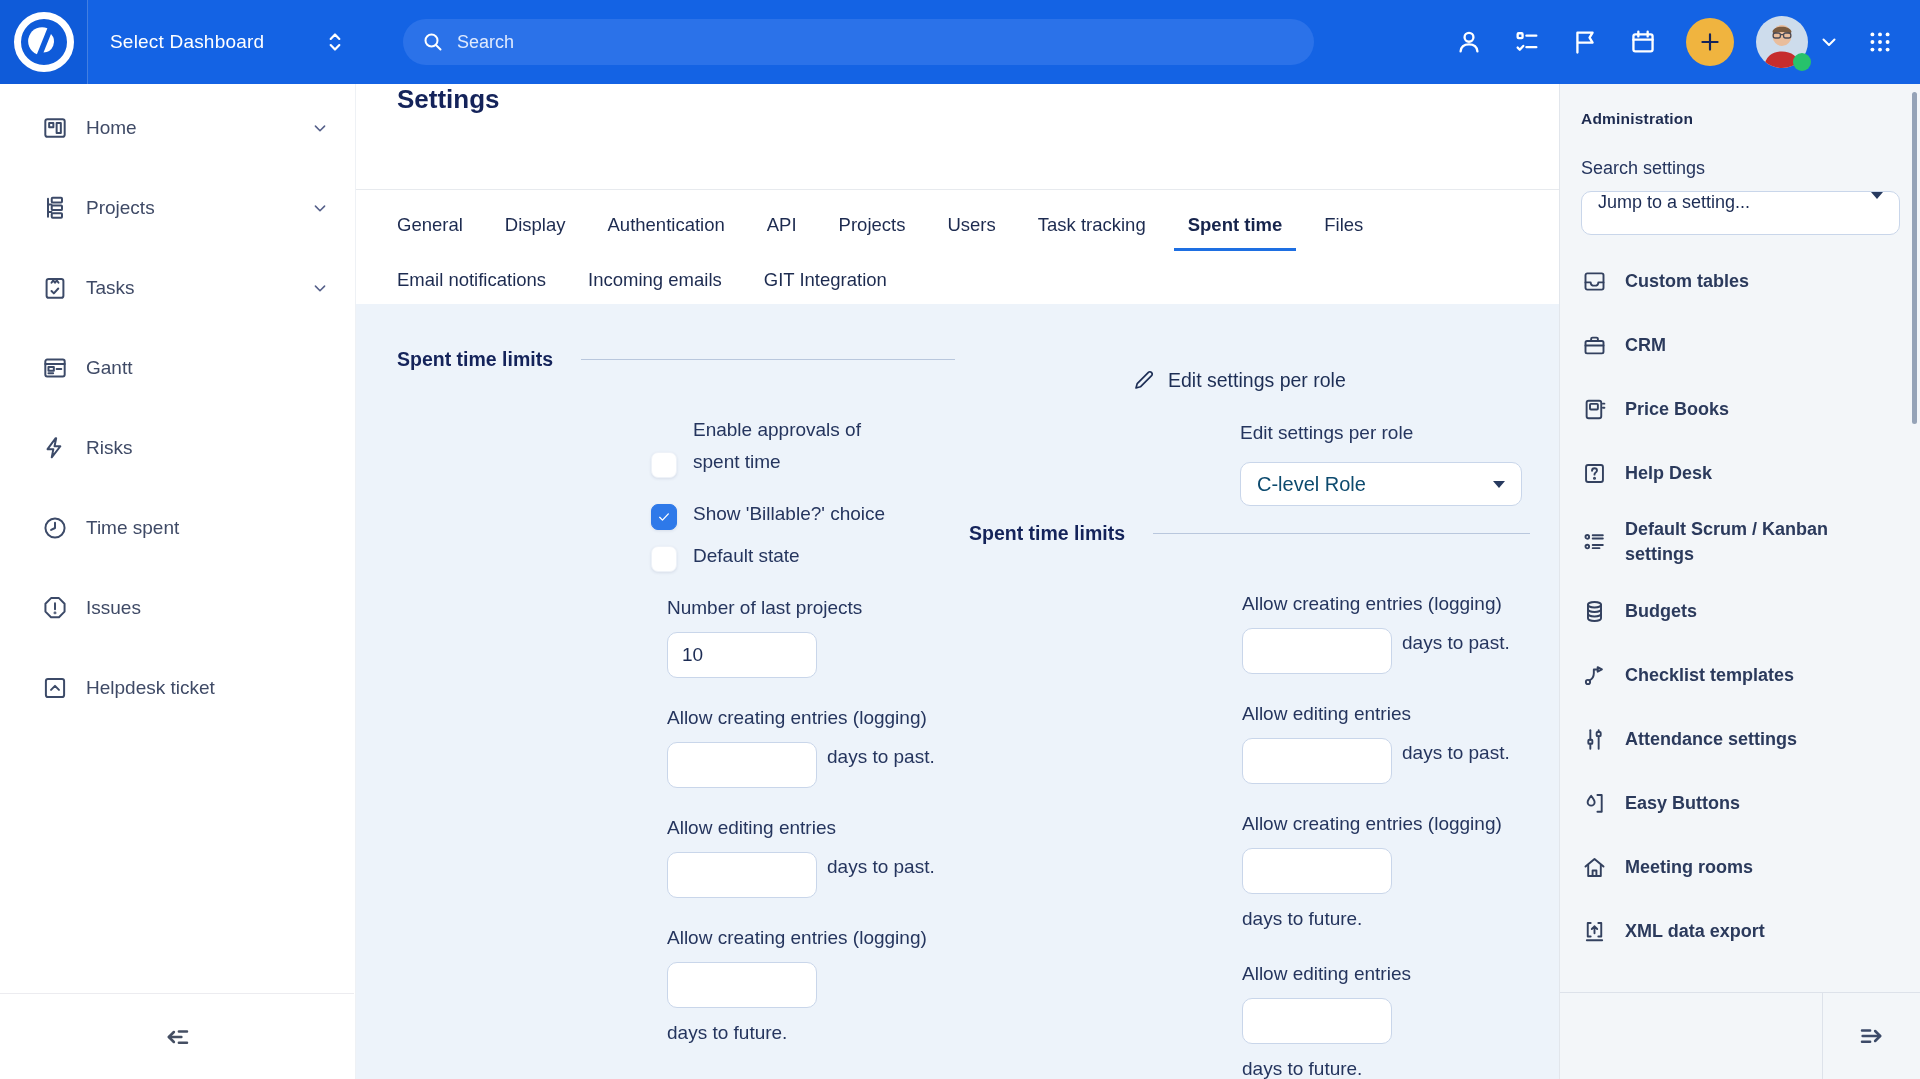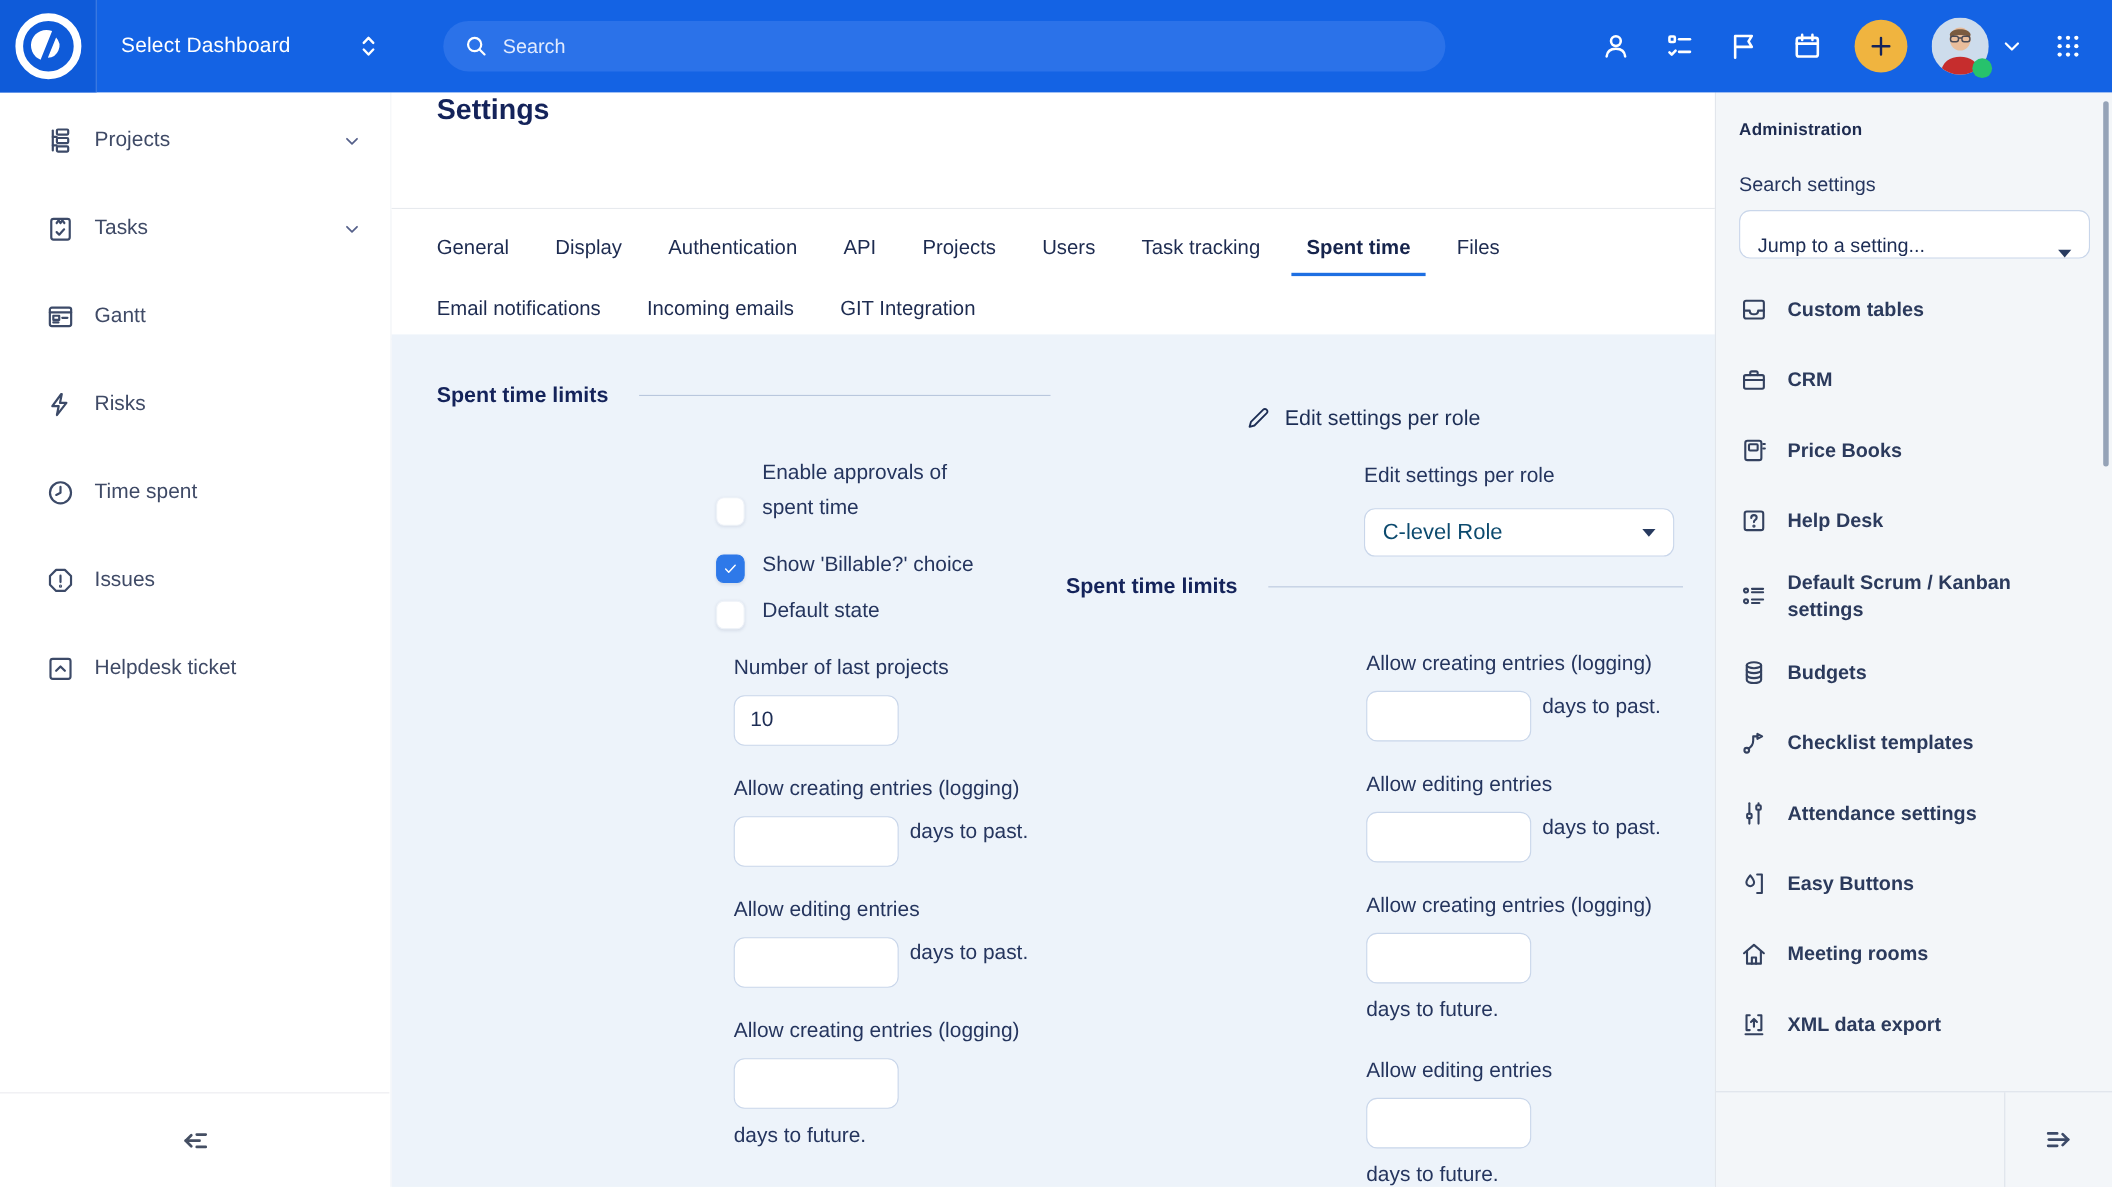--- a/index.html
+++ b/index.html
@@ -77,21 +77,21 @@
   .edit-link .t{font-size:19.5px;font-weight:500}
   .role-lbl{position:absolute;left:884px;top:118px;font-size:19px;color:var(--navy-700)}
   .role-select{position:absolute;left:884px;top:158px;width:282px;height:44px;border-radius:10px;border:1px solid var(--input-border);background:#fff;display:flex;align-items:center;padding:0 16px;cursor:pointer}
   .role-select .v{flex:1;font-size:20px;color:#0c4a6e}
   .sel-caret{width:0;height:0;border-left:6px solid transparent;border-right:6px solid transparent;border-top:7px solid #273a5f}
 
   
   .admin{position:absolute;right:0;top:84px;bottom:0;width:361px;background:var(--admin-bg);border-left:1px solid #e2e6ec;padding:26px 20px 0 21px}
   .admin-title{font-size:15.5px;font-weight:700;color:#1d2b50;letter-spacing:.2px}
   .admin-search-lbl{font-size:18px;color:var(--navy-700);margin-top:30px}
-  .admin-select{margin-top:12px;height:44px;border-radius:10px;border:1px solid var(--input-border);background:#fff;display:flex;align-items:flex-end;padding:0 16px;cursor:pointer}
+  .admin-select{margin-top:12px;height:44px;border-radius:10px;border:1px solid var(--input-border);background:#fff;display:flex;align-items:flex-start;padding:0 16px;cursor:pointer}
   .admin-select .v{flex:1;font-size:18px;color:#1c2c54}
   .admin-list{margin-top:26px}
   .admin-item{display:flex;align-items:center;gap:17px;min-height:40px;margin-bottom:24px;cursor:pointer;color:#33415f}
   .admin-item .ico{width:27px;height:27px;flex:0 0 auto;display:flex;align-items:center;justify-content:center}
   .admin-item .txt{font-size:18px;font-weight:600;color:var(--navy-500);line-height:25px;width:242px}
   .admin-foot{position:absolute;left:0;right:0;bottom:0;height:87px;border-top:1px solid #dde2ea;background:var(--admin-bg);display:flex;justify-content:flex-end}
   .admin-foot .sq{width:98px;height:100%;border-left:1px solid #dde2ea;display:flex;align-items:center;justify-content:center;color:#3c4a68;cursor:pointer}
 
   .vscroll{position:absolute;right:3px;top:92px;width:5px;height:332px;border-radius:3px;background:#8494ab;opacity:.85;z-index:6;cursor:pointer}
 
@@ -195,20 +195,33 @@
             <circle cx="19" cy="19" r="1.8"></circle>
         </svg>
       </div>
     </div>
   </header>
 
   <nav class="sidenav">
     <div class="nav-item">
       <span class="ico">
         <svg class="ic" width="28" height="28" viewBox="0 0 24 24">
+            <rect x="3.7" y="4.5" width="16.6" height="15" rx="1.8"></rect>
+            <rect x="7" y="7.8" width="3.6" height="3.6"></rect>
+            <rect x="13.4" y="7.8" width="3.6" height="8.4"></rect>
+          </svg>
+      </span>
+      <span class="txt">Home</span>
+      <svg class="ic chev" width="22" height="22" viewBox="0 0 24 24">
+          <path d="m7 10 5 5 5-5"></path>
+        </svg>
+    </div>
+    <div class="nav-item">
+      <span class="ico">
+        <svg class="ic" width="28" height="28" viewBox="0 0 24 24">
             <path d="M6 4v15.5"></path>
             <path d="M6 9h3M6 15.5h3"></path>
             <rect x="9.2" y="3.2" width="8.8" height="4" rx="0.8"></rect>
             <rect x="9.2" y="9.8" width="8.8" height="4" rx="0.8"></rect>
             <rect x="9.2" y="16.4" width="8.8" height="4" rx="0.8"></rect>
           </svg>
       </span>
       <span class="txt">Projects</span>
       <svg class="ic chev" width="22" height="22" viewBox="0 0 24 24">
           <path d="m7 10 5 5 5-5"></path>

